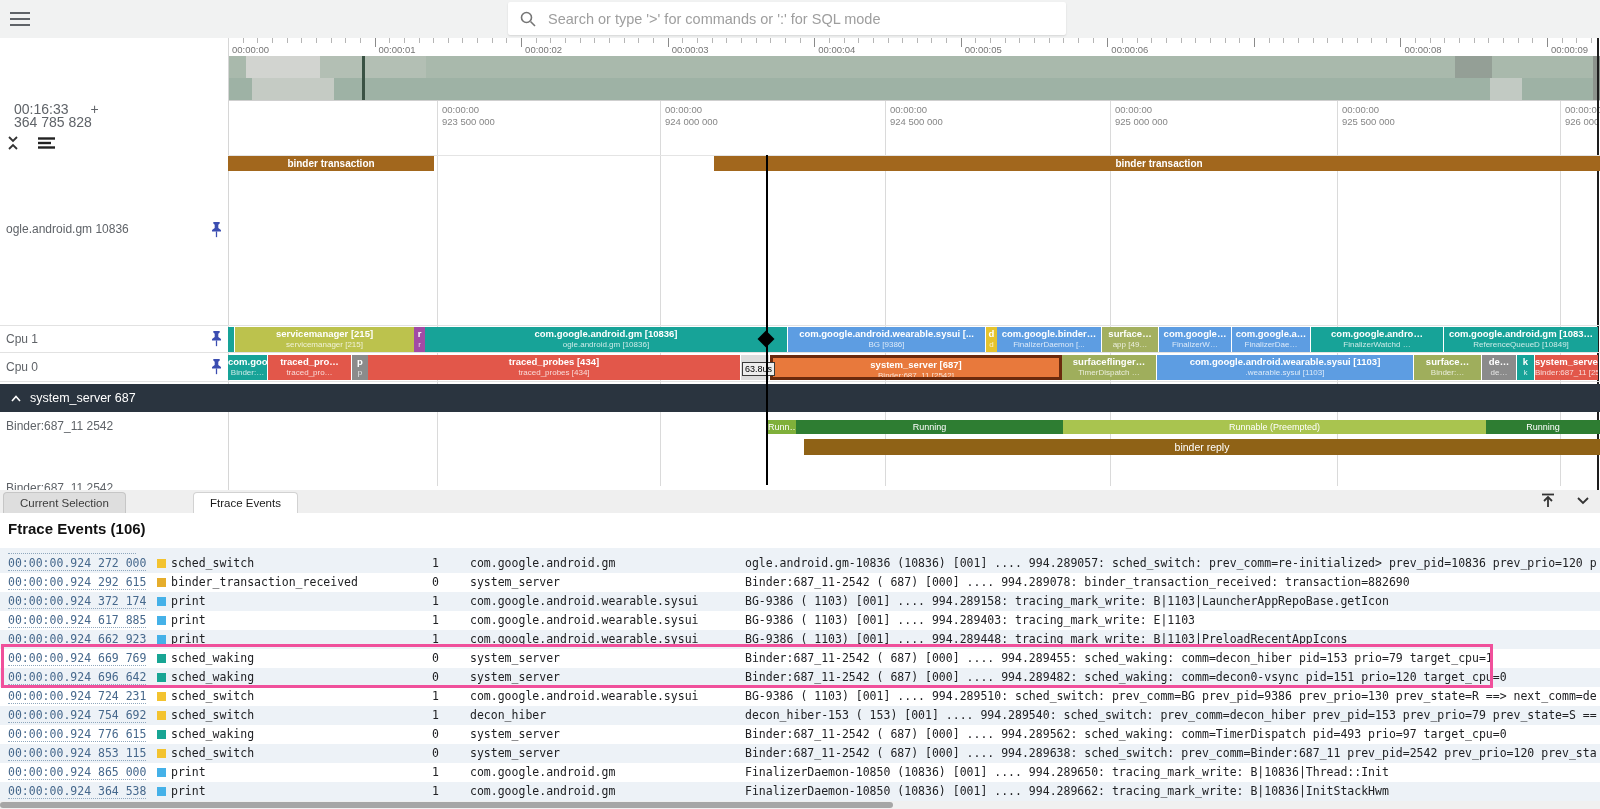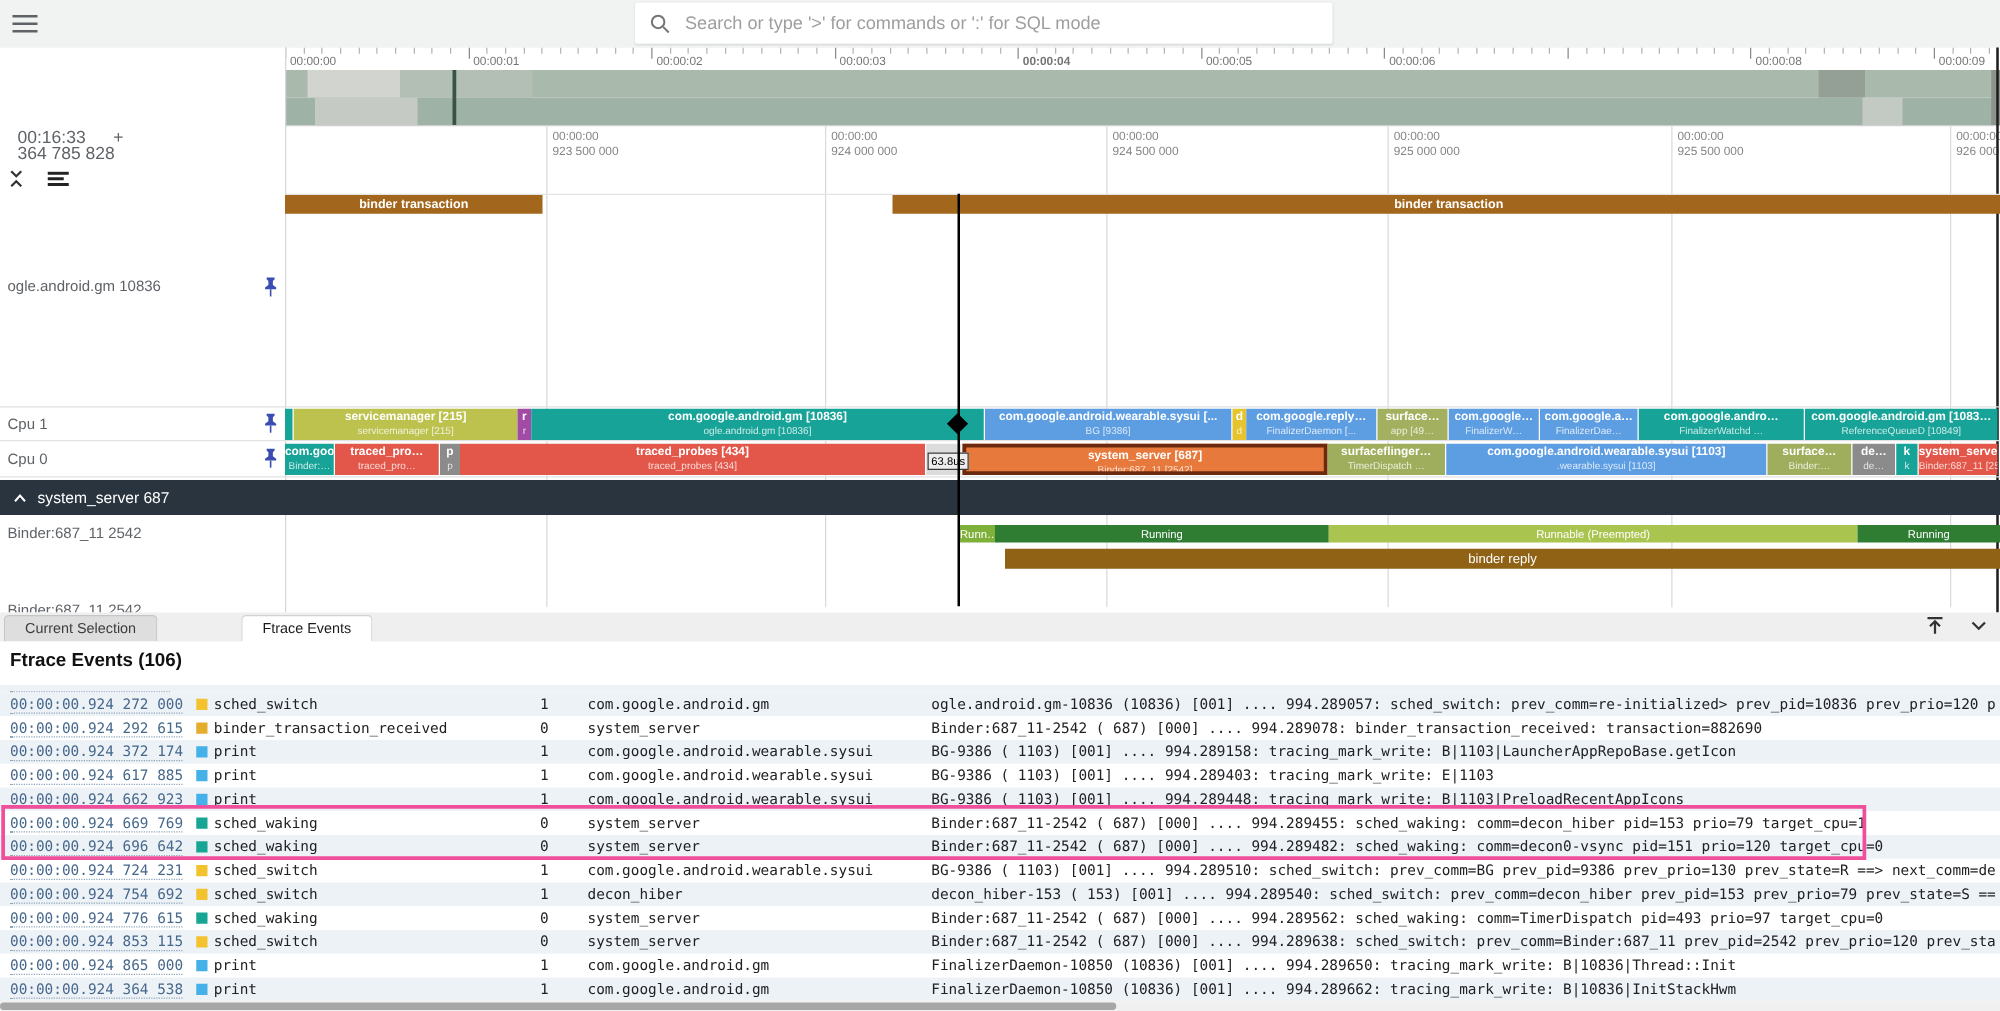--- a/index.html
+++ b/index.html
@@ -158,21 +158,21 @@
       <div class="tick" style="left: 682.336px; height: 5px; background: rgb(181, 181, 181);"></div>
       <div class="tick" style="left: 696.992px; height: 5px; background: rgb(181, 181, 181);"></div>
       <div class="tick" style="left: 711.648px; height: 5px; background: rgb(181, 181, 181);"></div>
       <div class="tick" style="left: 726.304px; height: 5px; background: rgb(181, 181, 181);"></div>
       <div class="tick" style="left: 740.96px; height: 5px; background: rgb(181, 181, 181);"></div>
       <div class="tick" style="left: 755.616px; height: 5px; background: rgb(181, 181, 181);"></div>
       <div class="tick" style="left: 770.272px; height: 5px; background: rgb(181, 181, 181);"></div>
       <div class="tick" style="left: 784.928px; height: 5px; background: rgb(181, 181, 181);"></div>
       <div class="tick" style="left: 799.584px; height: 5px; background: rgb(181, 181, 181);"></div>
       <div class="tick" style="left: 814.24px; height: 9px; background: rgb(138, 138, 138);"></div>
-      <div class="tick-label" style="left: 818.24px; font-weight: bold;">00:00:04</div>
+      <div class="tick-label" style="left: 818.24px;">00:00:04</div>
       <div class="tick" style="left: 828.896px; height: 5px; background: rgb(181, 181, 181);"></div>
       <div class="tick" style="left: 843.552px; height: 5px; background: rgb(181, 181, 181);"></div>
       <div class="tick" style="left: 858.208px; height: 5px; background: rgb(181, 181, 181);"></div>
       <div class="tick" style="left: 872.864px; height: 5px; background: rgb(181, 181, 181);"></div>
       <div class="tick" style="left: 887.52px; height: 5px; background: rgb(181, 181, 181);"></div>
       <div class="tick" style="left: 902.176px; height: 5px; background: rgb(181, 181, 181);"></div>
       <div class="tick" style="left: 916.832px; height: 5px; background: rgb(181, 181, 181);"></div>
       <div class="tick" style="left: 931.488px; height: 5px; background: rgb(181, 181, 181);"></div>
       <div class="tick" style="left: 946.144px; height: 5px; background: rgb(181, 181, 181);"></div>
       <div class="tick" style="left: 960.8px; height: 9px; background: rgb(138, 138, 138);"></div>
@@ -330,21 +330,21 @@
       </div>
       <div class="slice" style="left: 788px; width: 197px; top: 327px; background: rgb(93, 157, 226);">
         <span class="t1">com.google.android.wearable.sysui [...</span>
         <span class="t2">BG [9386]</span>
       </div>
       <div class="slice" style="left: 986px; width: 11px; top: 327px; background: rgb(229, 196, 46);">
         <span class="t1">d</span>
         <span class="t2">d</span>
       </div>
       <div class="slice" style="left: 997px; width: 104px; top: 327px; background: rgb(93, 157, 226);">
-        <span class="t1">com.google.reply…</span>
+        <span class="t1">com.google.binder…</span>
         <span class="t2">FinalizerDaemon [...</span>
       </div>
       <div class="slice" style="left: 1102px; width: 56px; top: 327px; background: rgb(163, 176, 96);">
         <span class="t1">surface…</span>
         <span class="t2">app [49…</span>
       </div>
       <div class="slice" style="left: 1159px; width: 72px; top: 327px; background: rgb(93, 157, 226);">
         <span class="t1">com.google…</span>
         <span class="t2">FinalizerW…</span>
       </div>

